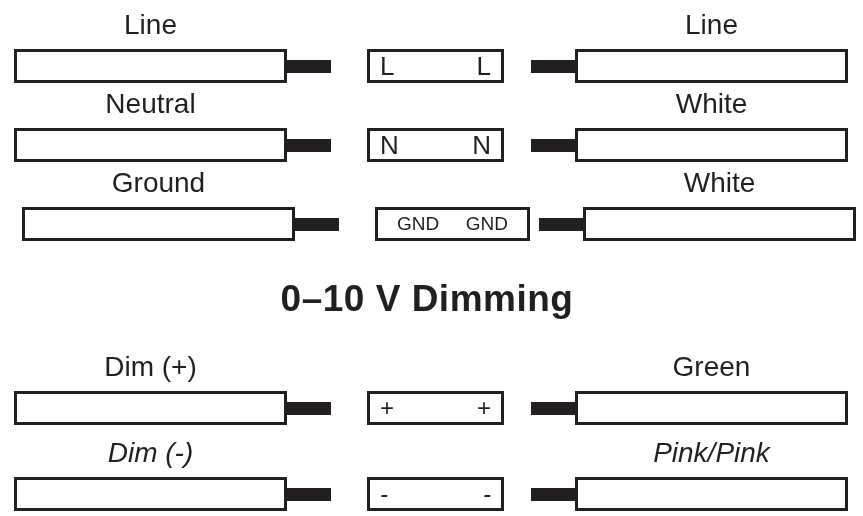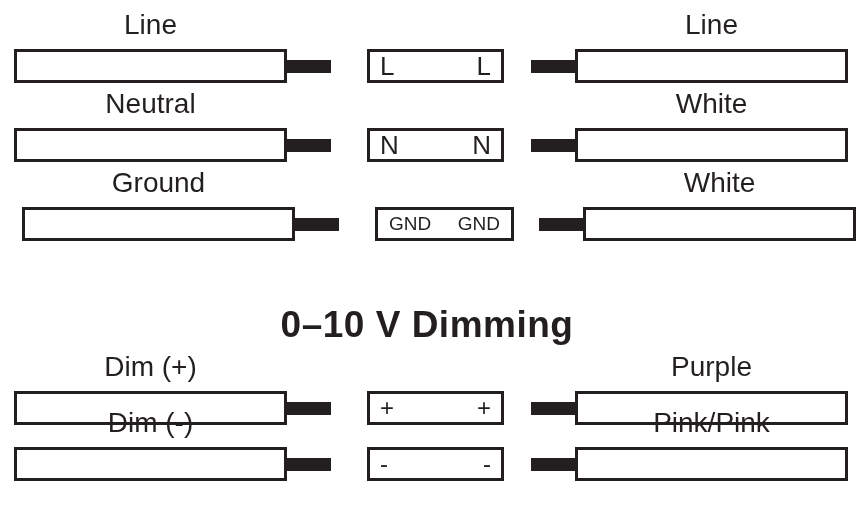--- a/index.html
+++ b/index.html
@@ -58,41 +58,41 @@
     width: 111px;
     height: 28px;
     border: 3px solid #231f20;
     background: #ffffff;
     display: flex;
     justify-content: space-between;
     align-items: center;
     padding: 0 10px;
     font-size: 26px;
   }
-  .terminal.t-small { font-size: 19px; padding: 0 11px; }
+  .terminal.t-small { font-size: 19px; padding: 0 19px; }
   .terminal.t-sign  { font-size: 24px; }
   .terminal span { white-space: nowrap; }
   .section-title {
     position: absolute;
-    top: 304px;
+    top: 278px;
     left: 0;
     width: 854px;
     text-align: center;
     font-size: 37px;
     font-weight: bold;
     letter-spacing: 0.5px;
     color: #231f20;
     white-space: nowrap;
   }
   
   .row-0 { top: 8px; }
   .row-1 { top: 87px; }
   .row-2 { top: 166px; margin-left: 8px; }
   .row-3 { top: 350px; }
-  .row-4 { top: 406px; }
+  .row-4 { top: 436px; font-style: italic; }
 </style>
 </head>
 <body>
 
 <div class="canvas">
 
   <div class="row row-0">
     <div class="wire-label left">Line</div>
     <div class="wire-label right">Line</div>
     <div class="wire left"></div>
@@ -128,21 +128,21 @@
       <span>GND</span>
     </div>
     <div class="stub right"></div>
     <div class="wire right"></div>
   </div>
 
   <div class="section-title">0–10 V Dimming</div>
 
   <div class="row row-3">
     <div class="wire-label left">Dim (+)</div>
-    <div class="wire-label right">Purple</div>
+    <div class="wire-label right">Green</div>
     <div class="wire left"></div>
     <div class="stub left"></div>
     <div class="terminal t-sign">
       <span>+</span>
       <span>+</span>
     </div>
     <div class="stub right"></div>
     <div class="wire right"></div>
   </div>
 

